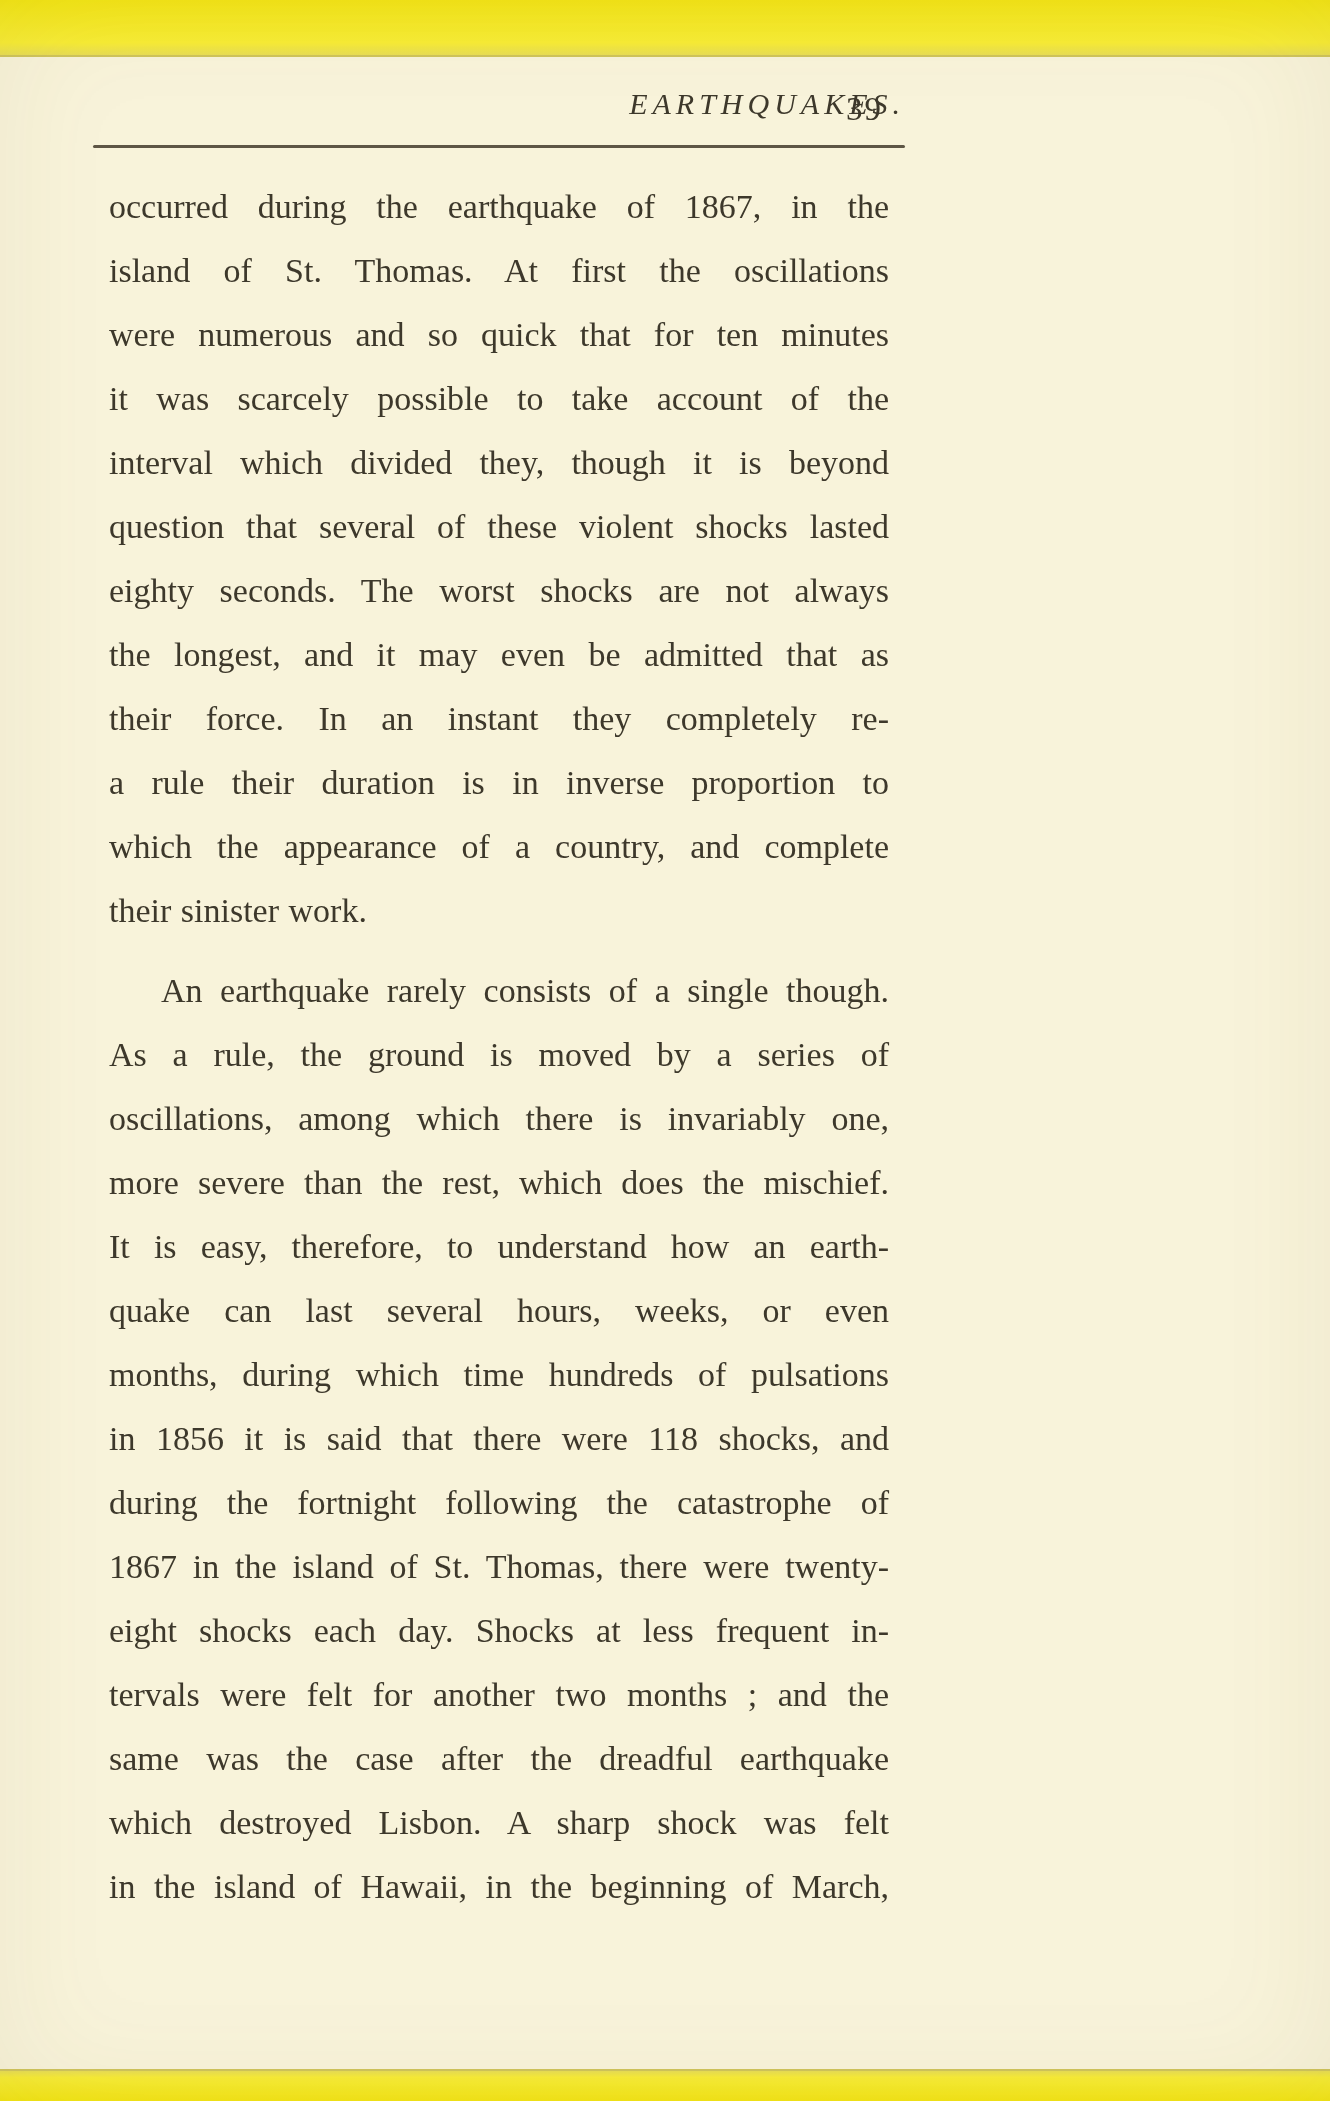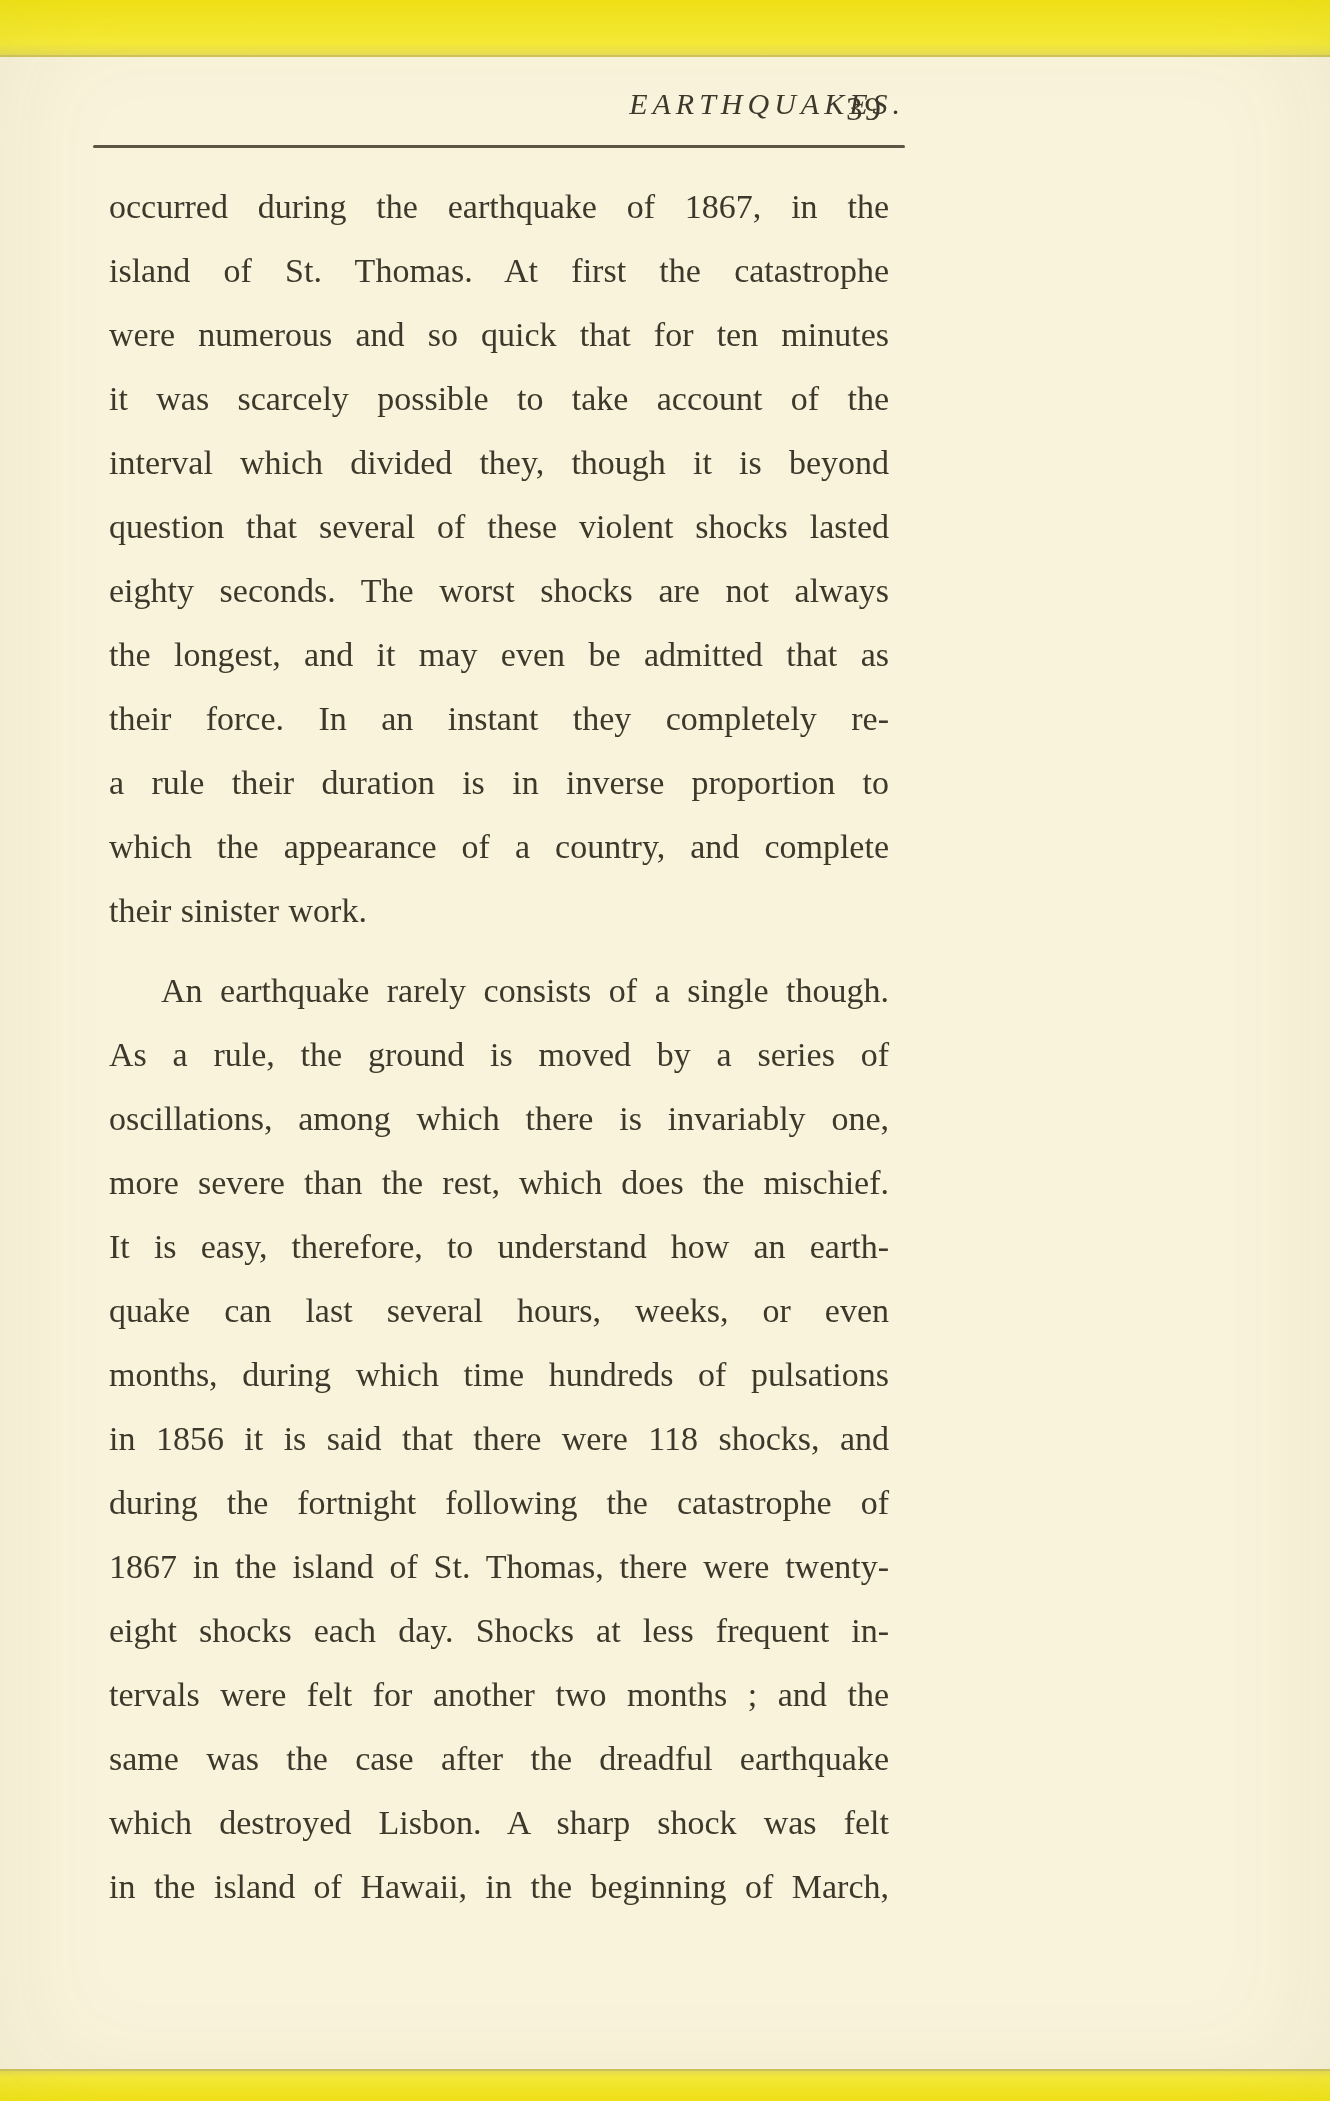--- a/index.html
+++ b/index.html
@@ -101,21 +101,21 @@
 <div class="content">
   <div class="running-head">
     <div class="head-title">EARTHQUAKES.</div>
     <div class="head-folio">39</div>
   </div>
   <div class="head-rule"></div>
 
   <div class="text-body">
       <div class="paragraph">
         <div class="line">occurred during the earthquake of 1867, in the</div>
-        <div class="line">island of St. Thomas. At first the catastrophe</div>
+        <div class="line">island of St. Thomas. At first the oscillations</div>
         <div class="line">were numerous and so quick that for ten minutes</div>
         <div class="line">it was scarcely possible to take account of the</div>
         <div class="line">interval which divided they, though it is beyond</div>
         <div class="line">question that several of these violent shocks lasted</div>
         <div class="line">eighty seconds. The worst shocks are not always</div>
         <div class="line">the longest, and it may even be admitted that as</div>
         <div class="line">their force. In an instant they completely re-</div>
         <div class="line">a rule their duration is in inverse proportion to</div>
         <div class="line">which the appearance of a country, and complete</div>
         <div class="line no-justify">their sinister work.</div>

